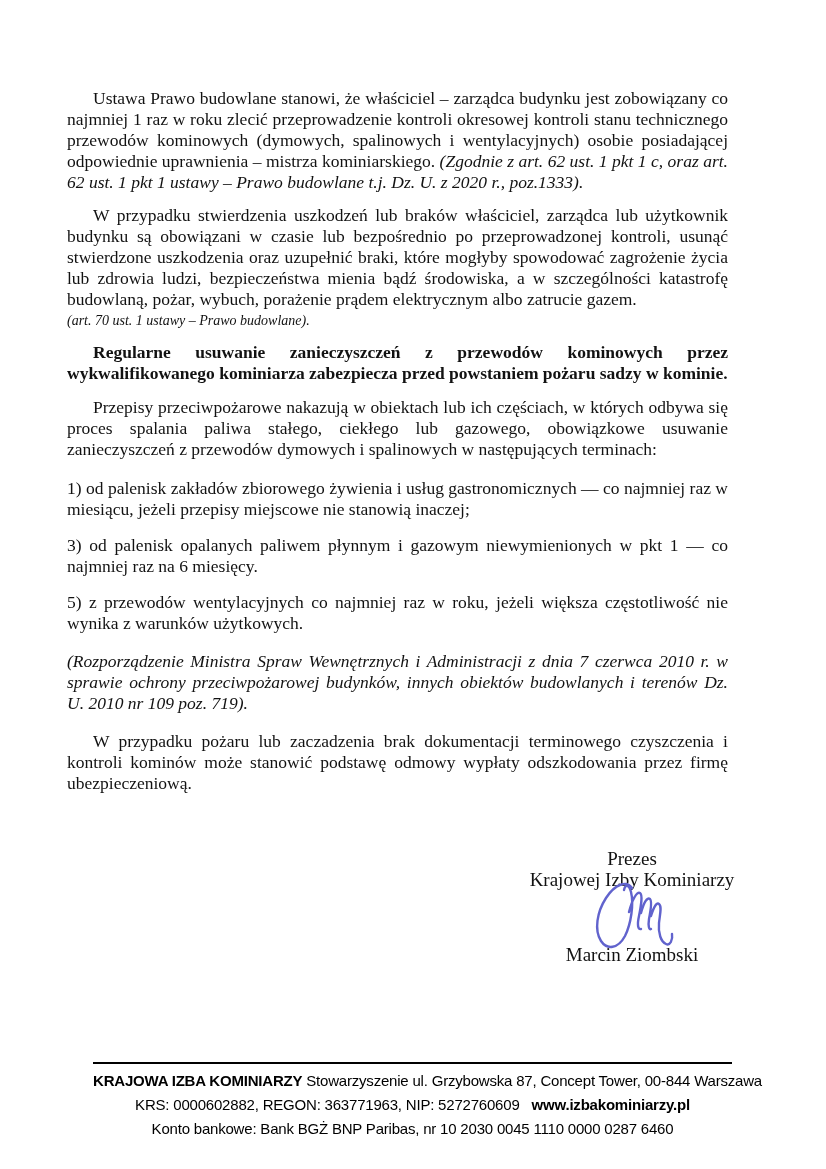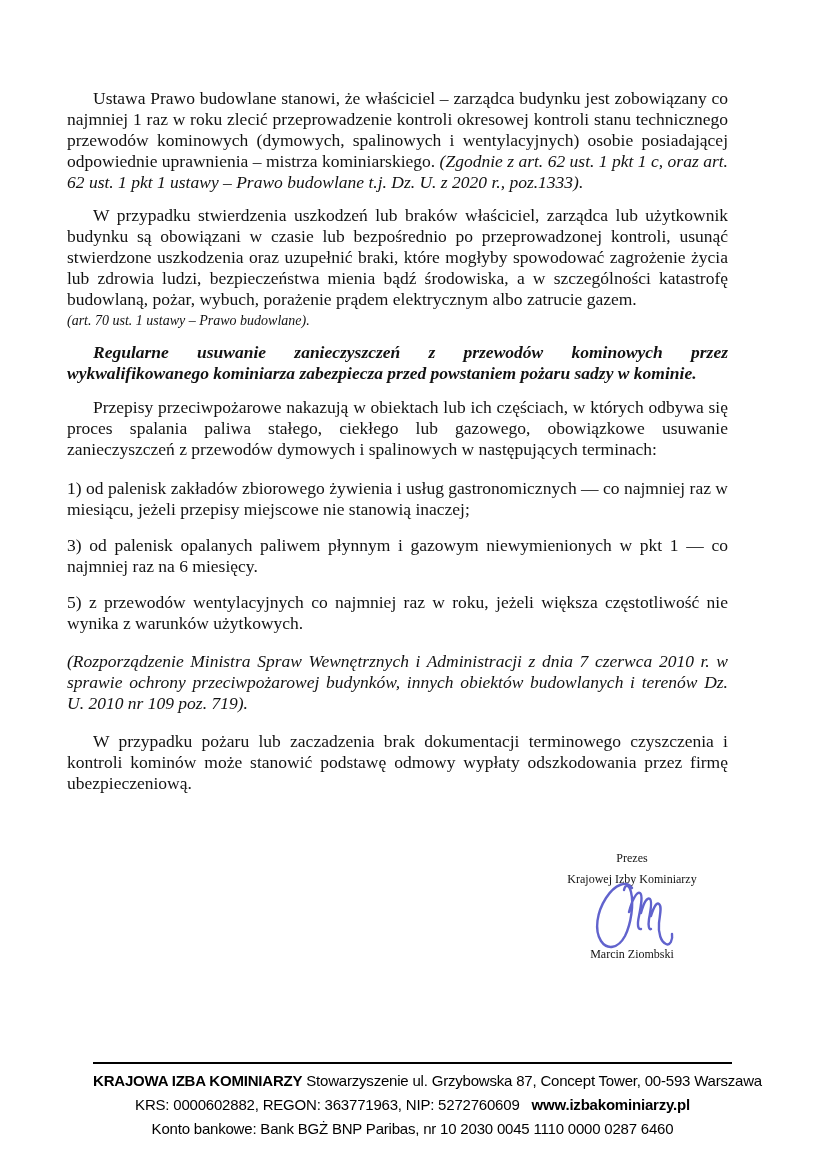--- a/index.html
+++ b/index.html
@@ -20,41 +20,41 @@
     width: 661px;
   }
   .para {
     margin: 0 0 12px 0;
     font-size: 17.5px;
     line-height: 21px;
     text-align: justify;
   }
   .indent { text-indent: 26px; }
   .italic { font-style: italic; }
-  .bold-para { font-weight: bold; font-style: italic; }
+  .bold-para { font-weight: bold; }
   .ref-line {
     margin: 0 0 11px 0;
     font-size: 14px;
     line-height: 21px;
     font-style: italic;
     text-align: left;
   }
   .attached { margin-bottom: 0; }
   .m13 { margin-bottom: 13px; }
   .m15 { margin-bottom: 15px; }
   .m16 { margin-bottom: 16px; }
   .m17 { margin-bottom: 17px; }
   .m18 { margin-bottom: 18px; }
   .m0  { margin-bottom: 0; }
 
   .sig-block {
     width: 210px;
     margin: 54px 0 0 460px;
     text-align: center;
-    font-size: 12px;
+    font-size: 19px;
     line-height: 21px;
   }
   .sig-line { display: block; }
   .sig-scribble {
     display: block;
     margin: -14px 0 -10px 58px;
     width: 92px;
     height: 78px;
   }
   .sig-name { display: block; }
@@ -111,18 +111,18 @@
                  M56 37 C59 26 62 21 65 23 C67 25 66 33 64 43 C63 50 64 54 66 53
                  M66 40 C69 30 72 26 74 28 C77 30 75 38 74 47 C73 57 76 66 81 68 C85 70 88 64 87 58" fill="none" stroke="#6163cd" stroke-width="2.4" stroke-linecap="round"></path>
       </svg>
       <span class="sig-name">Marcin Ziombski</span>
     </div>
 
   </div>
 
   <div class="footer">
     <div class="footer-line"><span class="b">KRAJOWA IZBA KOMINIARZY</span>
-      <span>Stowarzyszenie  ul. Grzybowska 87, Concept Tower,   00-593 Warszawa</span></div>
+      <span>Stowarzyszenie  ul. Grzybowska 87, Concept Tower,   00-844 Warszawa</span></div>
     <div class="footer-line"><span>KRS: 0000602882,  REGON: 363771963, NIP: 5272760609</span><span class="b gap-left">www.izbakominiarzy.pl</span></div>
     <div class="footer-line">Konto bankowe: Bank BGŻ BNP Paribas, nr  10 2030 0045 1110 0000 0287 6460</div>
   </div>
 
 </div>
 
 </body></html>

